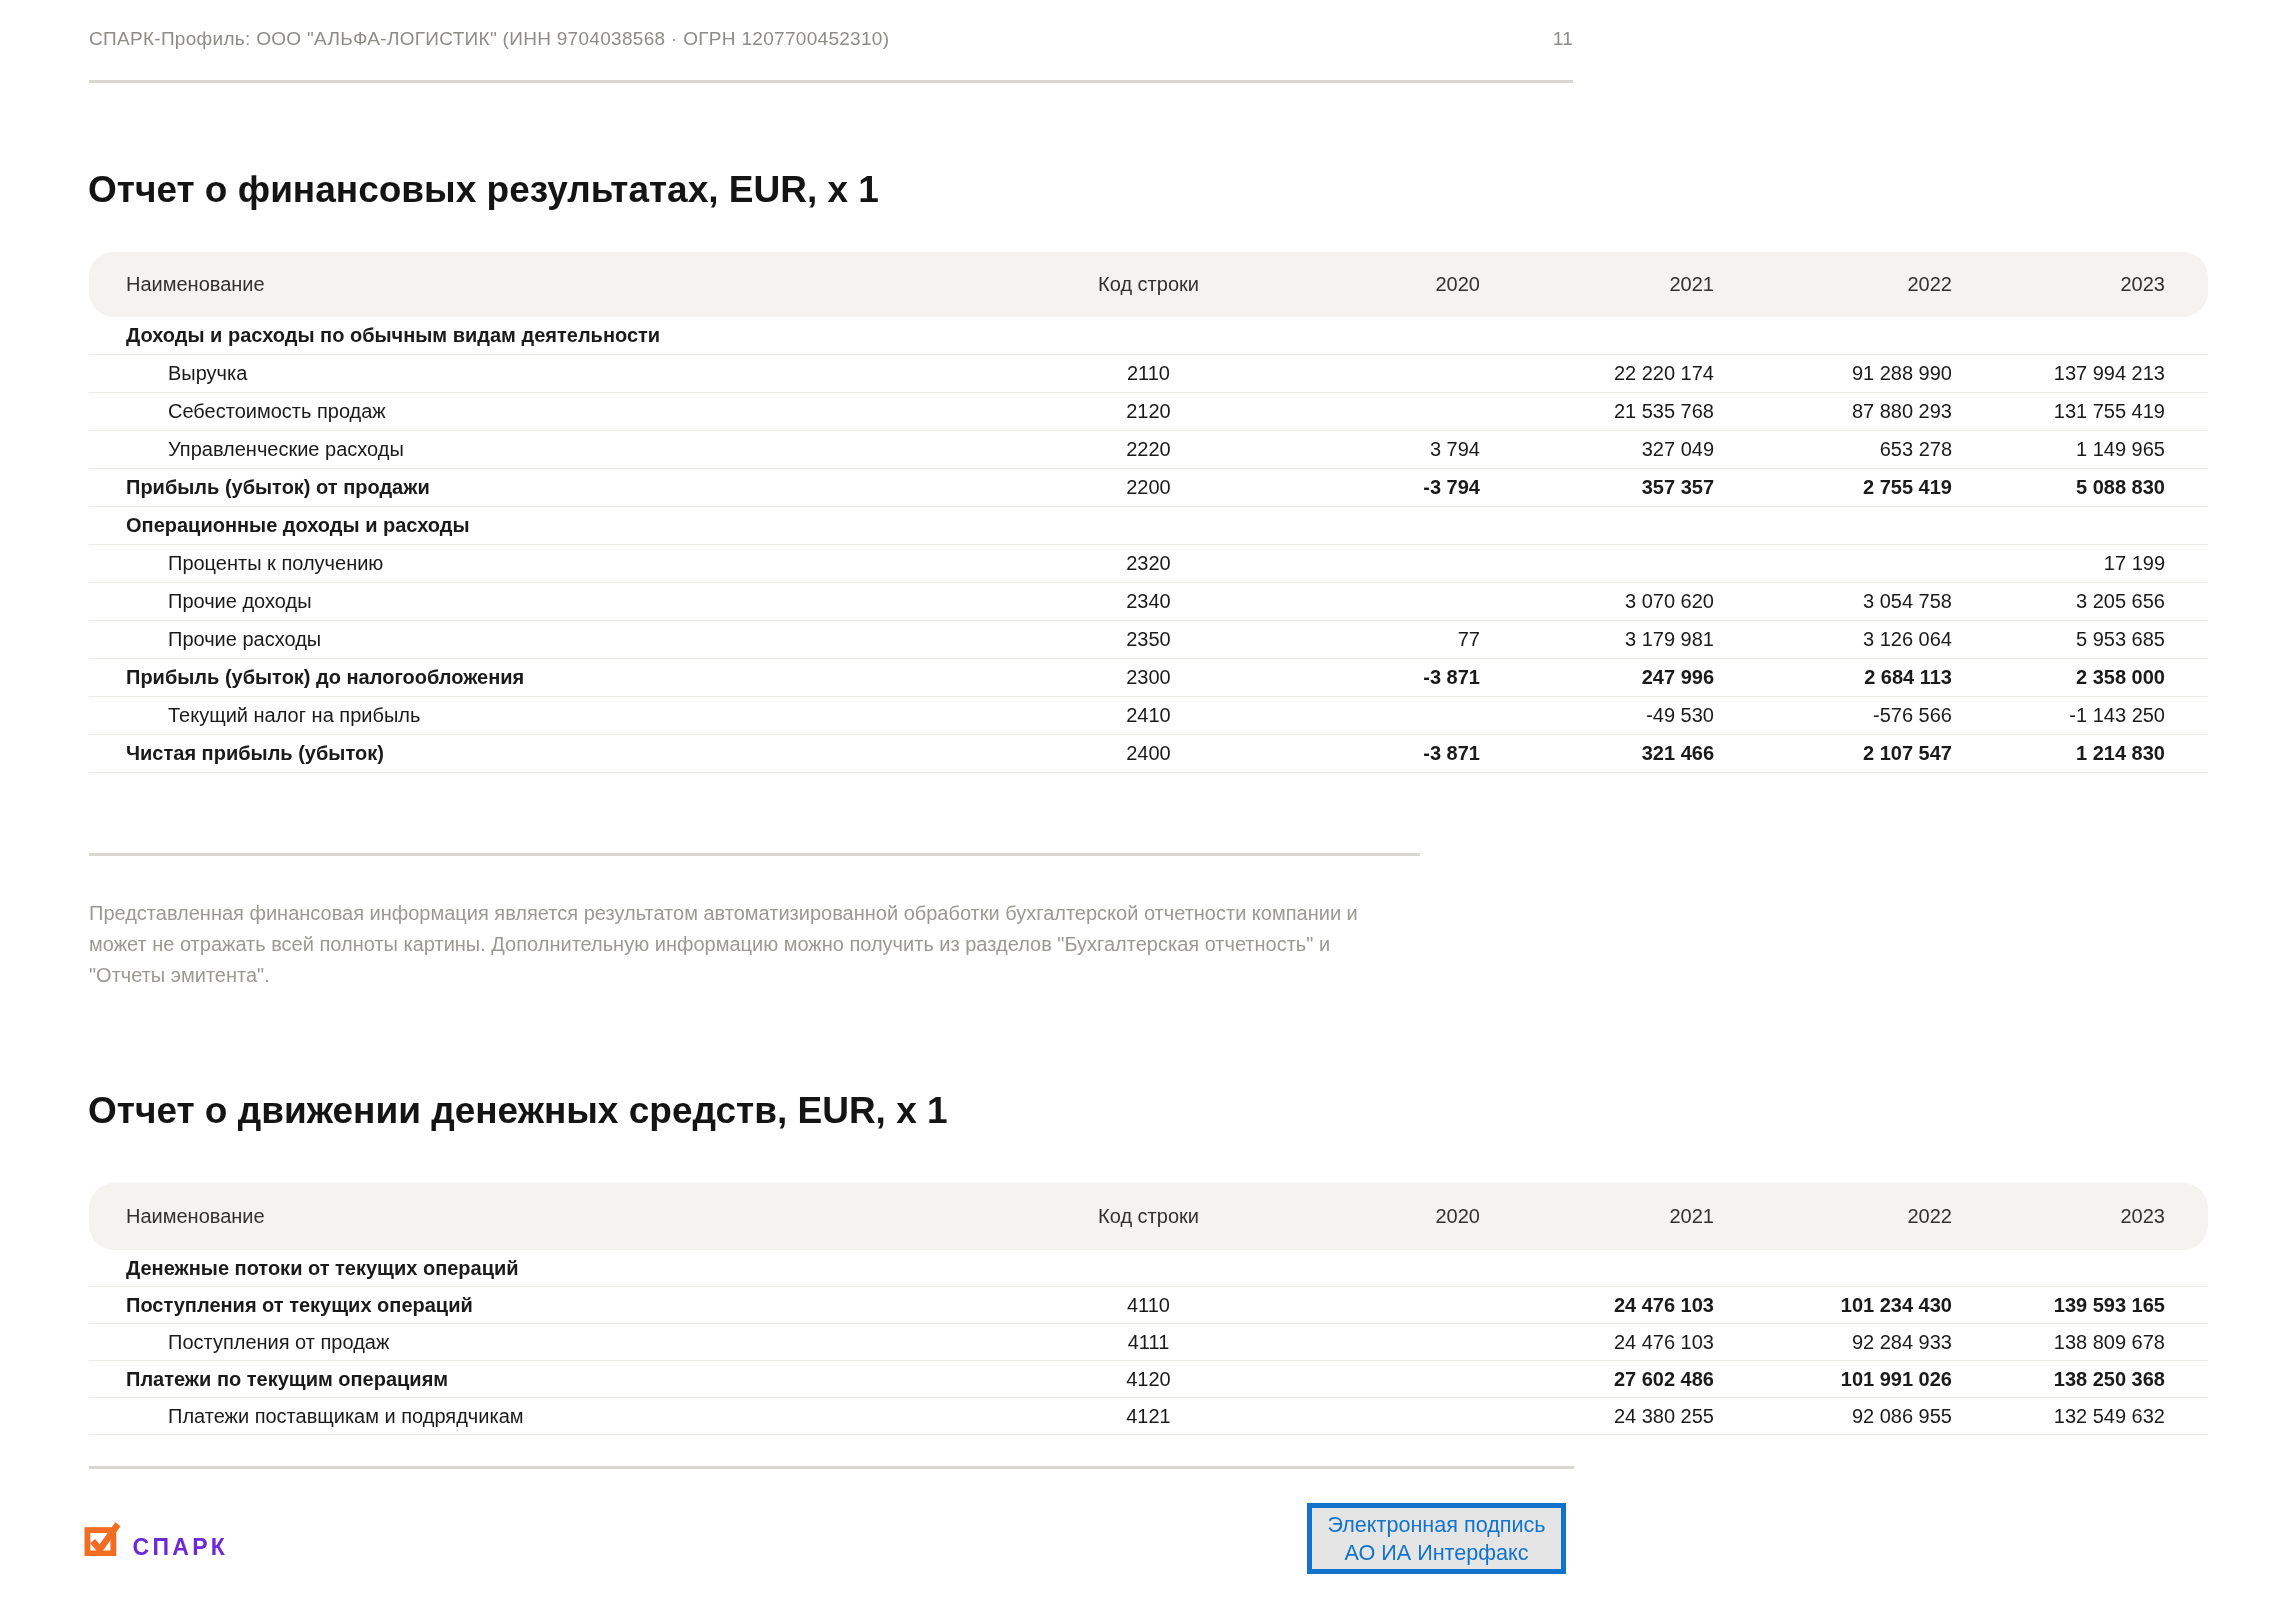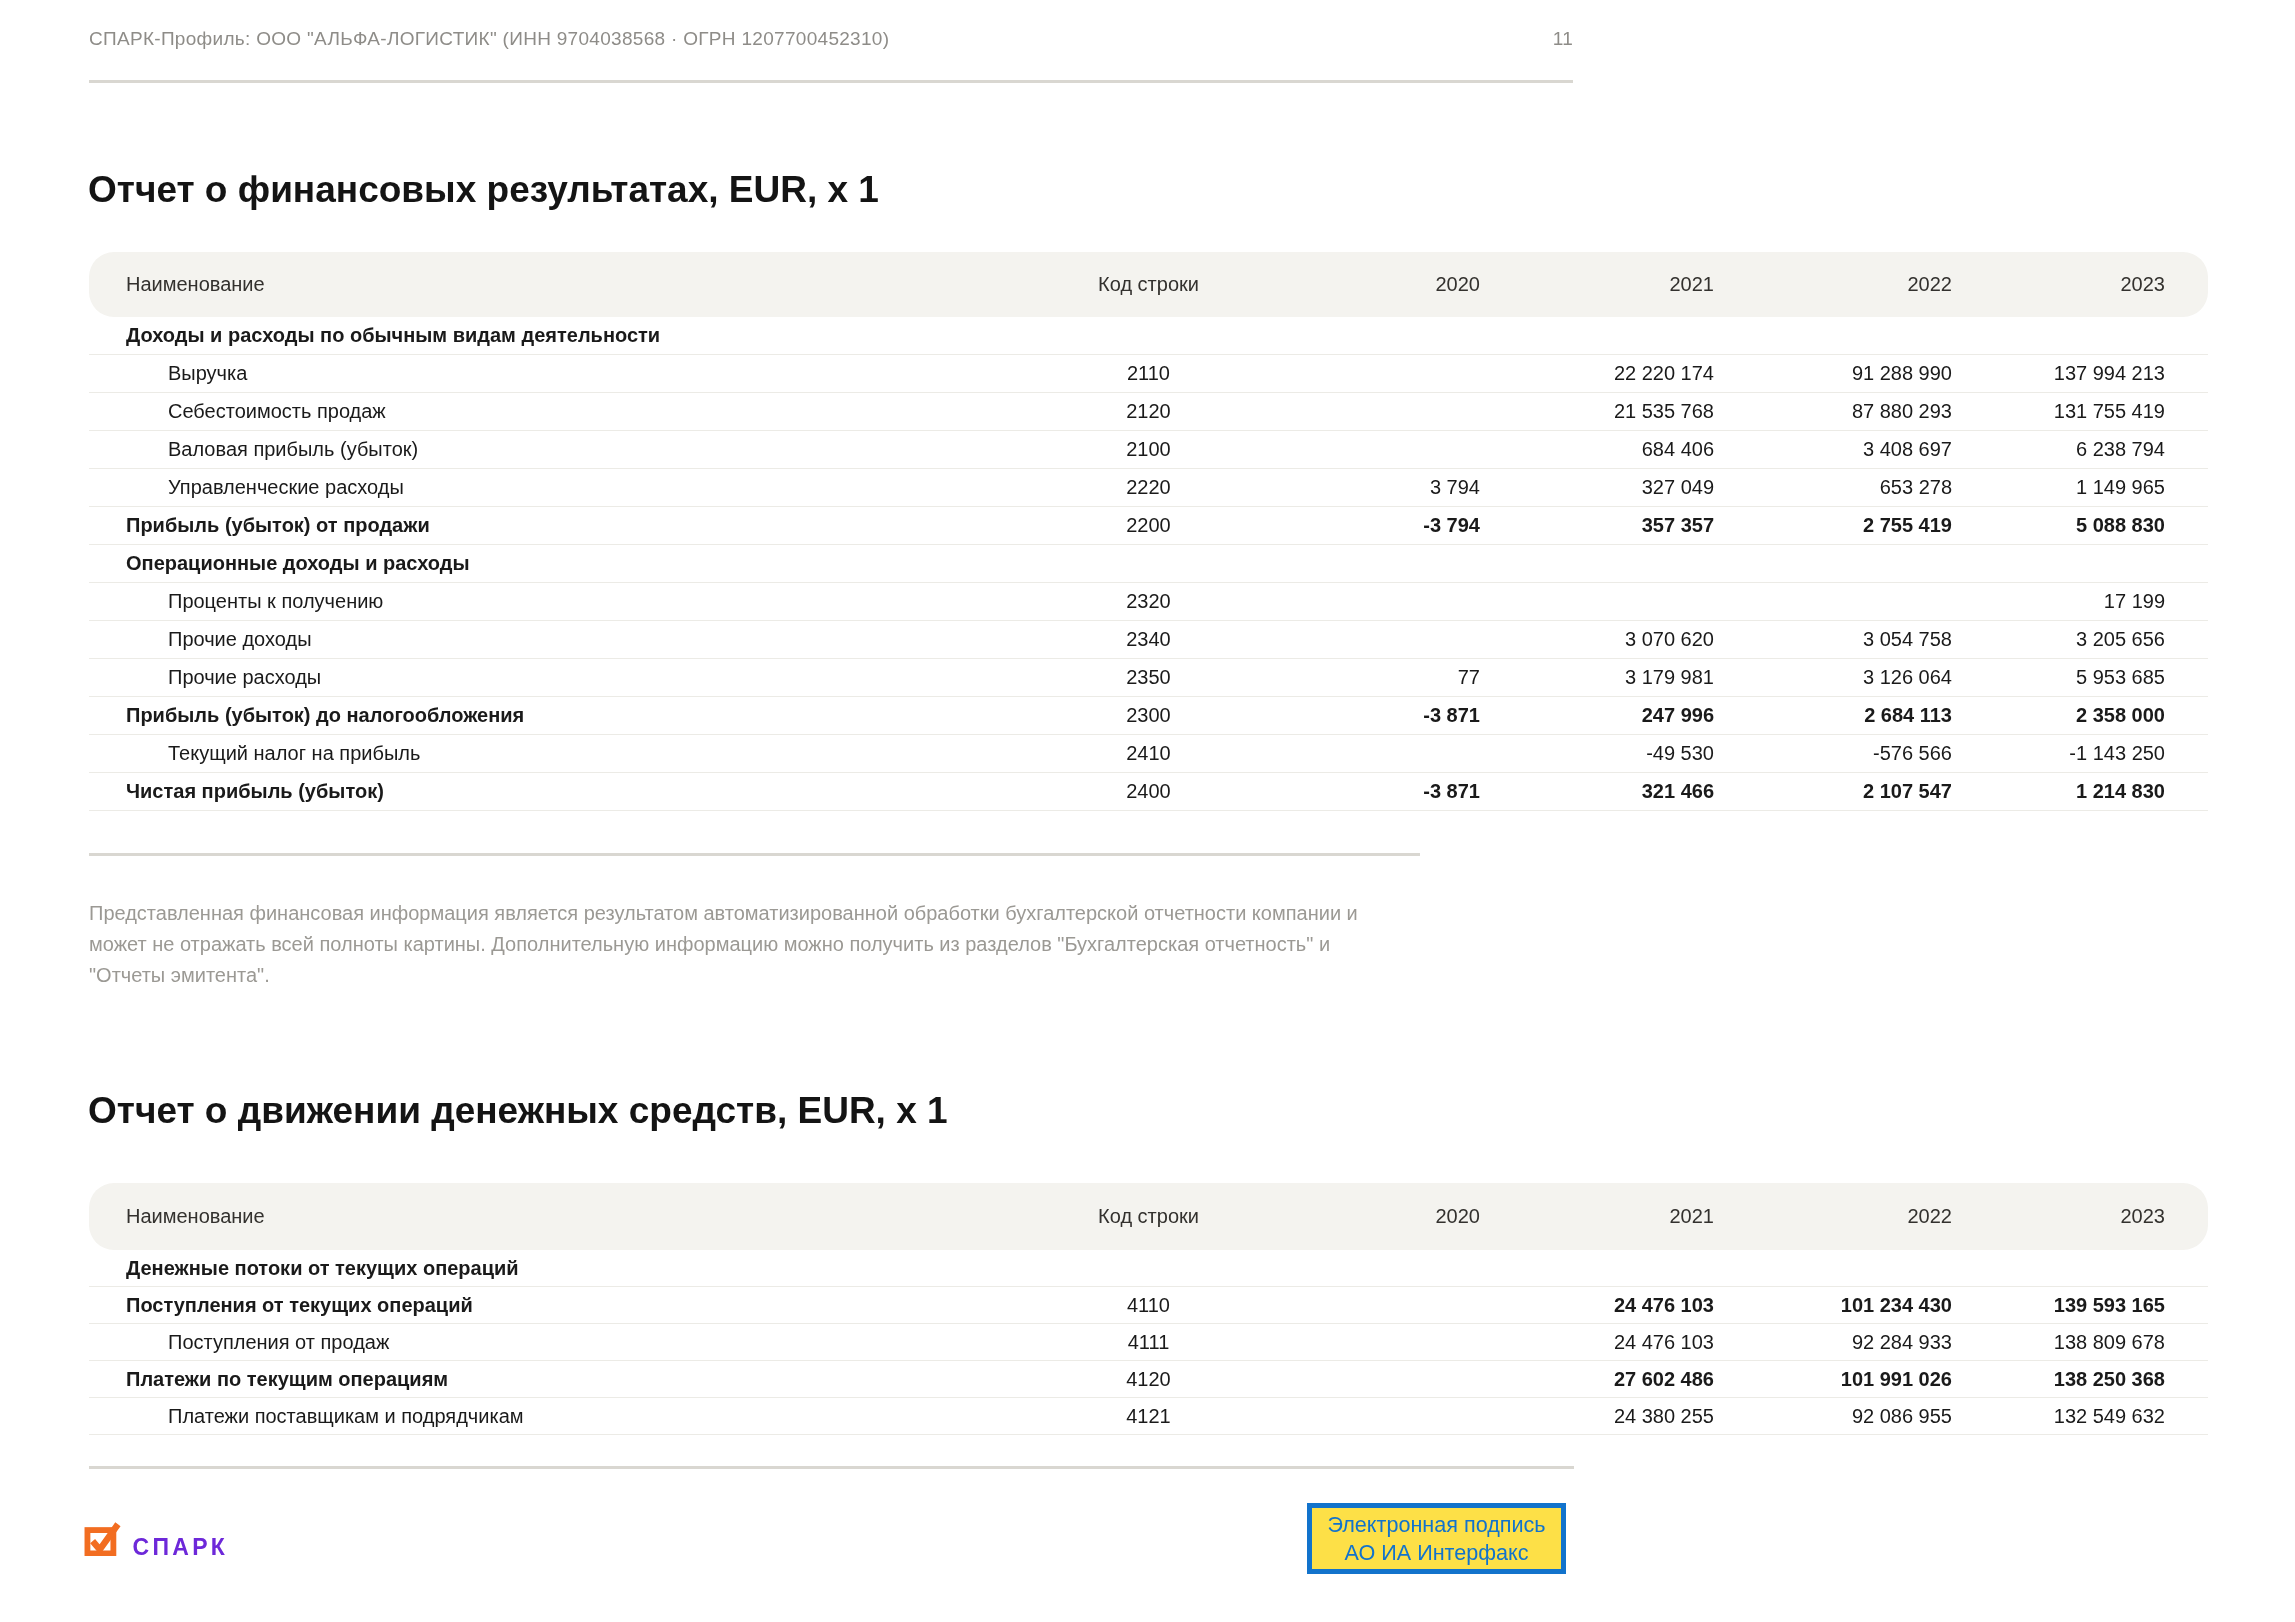--- a/index.html
+++ b/index.html
@@ -54,21 +54,21 @@
   
   .footer-logo {
     position:absolute; left:84px; top:1517px;
     display:flex; align-items:center; gap:10.5px;
   }
   .footer-logo .logo-text {
     font-size:23px; font-weight:700; letter-spacing:3.3px; color:#6d28d9; margin-top:17px;
   }
   .sig-badge {
     position:absolute; left:1307px; top:1503px; width:259px; height:71px;
-    border:5.2px solid #1273CC; color:#1273CC; background:#fde047;
+    border:5.2px solid #1273CC; color:#1273CC; background:#e5e5e5;
     display:flex; flex-direction:column; justify-content:center; align-items:center;
     font-size:21.6px; line-height:27.5px; text-align:center;
   }
 </style>
 </head>
 <body>
 
 <div class="page">
 
   <div class="doc-header">
@@ -108,28 +108,20 @@
         </div>
         <div class="trow child">
           <div class="cell name">Себестоимость продаж</div>
           <div class="cell code">2120</div>
           <div class="cell num"></div>
           <div class="cell num">21 535 768</div>
           <div class="cell num">87 880 293</div>
           <div class="cell num last">131 755 419</div>
         </div>
         <div class="trow child">
-          <div class="cell name">Валовая прибыль (убыток)</div>
-          <div class="cell code">2100</div>
-          <div class="cell num"></div>
-          <div class="cell num">684 406</div>
-          <div class="cell num">3 408 697</div>
-          <div class="cell num last">6 238 794</div>
-        </div>
-        <div class="trow child">
           <div class="cell name">Управленческие расходы</div>
           <div class="cell code">2220</div>
           <div class="cell num">3 794</div>
           <div class="cell num">327 049</div>
           <div class="cell num">653 278</div>
           <div class="cell num last">1 149 965</div>
         </div>
         <div class="trow total">
           <div class="cell name">Прибыль (убыток) от продажи</div>
           <div class="cell code">2200</div>

